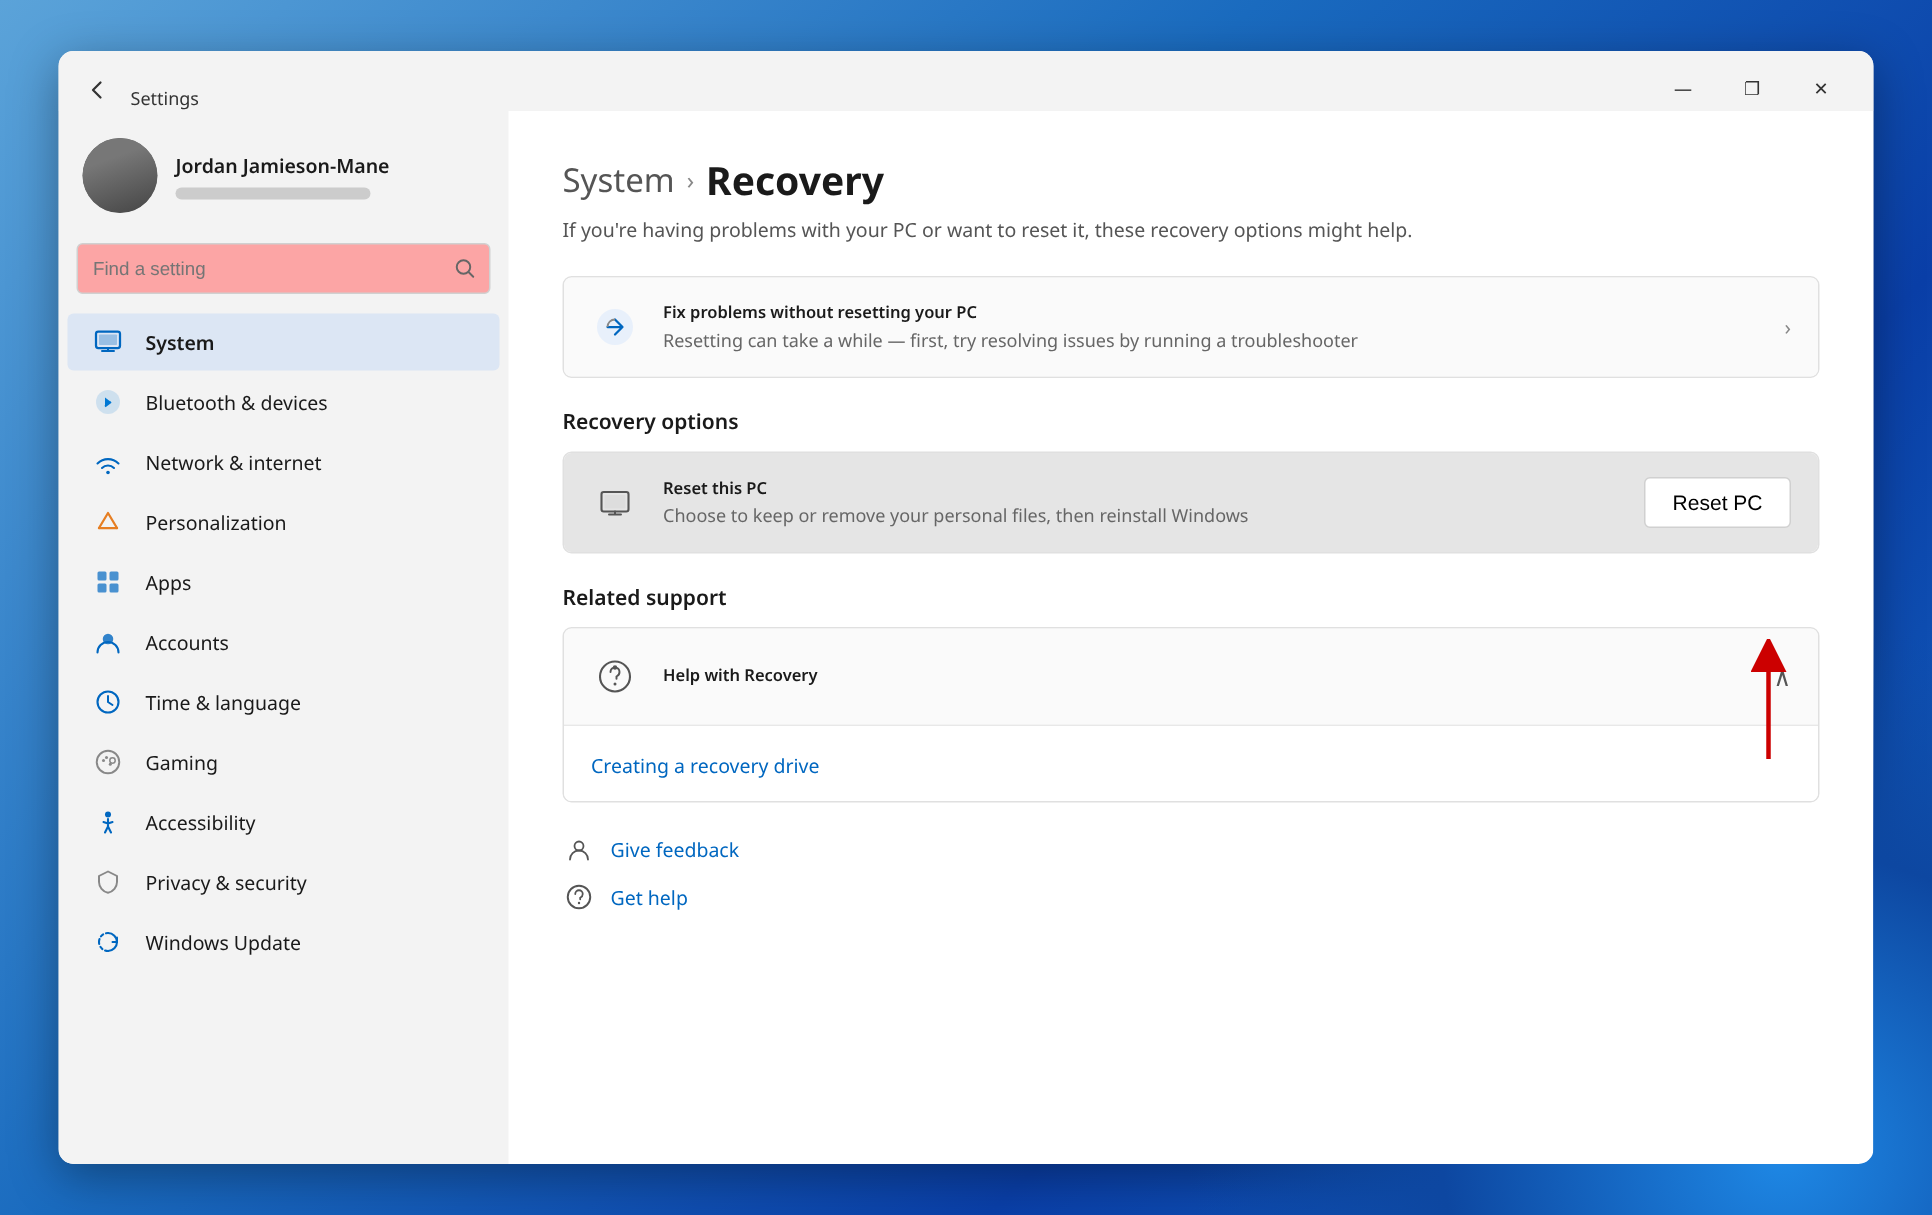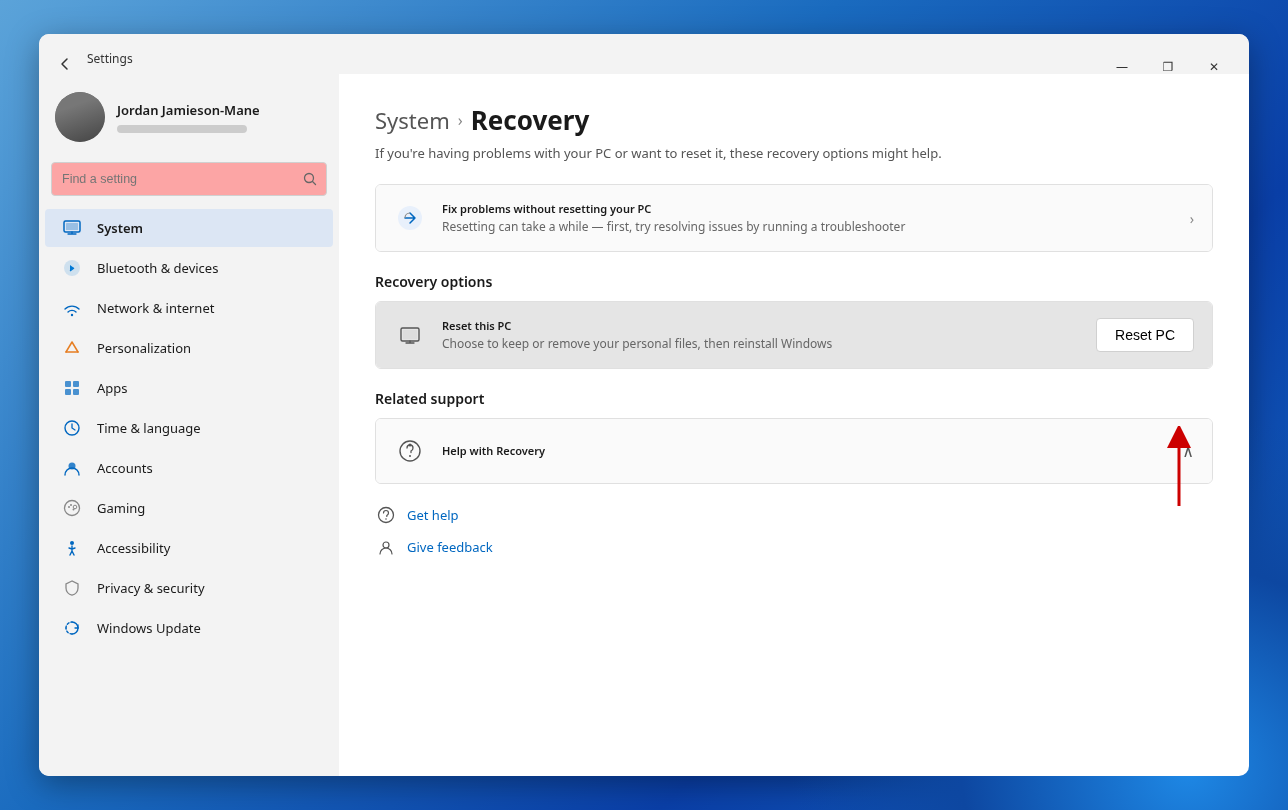--- a/index.html
+++ b/index.html
@@ -30,22 +30,22 @@
       box-shadow: 0 8px 32px rgba(0,0,0,0.35);
       display: flex;
       flex-direction: column;
       overflow: hidden;
     }
     
     .titlebar {
       height: 40px;
       background: #f3f3f3;
       display: flex;
-      align-items: flex-start;
-      padding: 16px 12px;
+      align-items: flex-end;
+      padding: 0 12px;
       flex-shrink: 0;
     }
     .titlebar-back {
       width: 28px; height: 28px;
       display: flex; align-items: center; justify-content: center;
       border-radius: 4px;
       cursor: pointer;
       margin-right: 8px;
     }
     .titlebar-title {
@@ -402,35 +402,35 @@
             <rect x="3" y="11" width="6" height="6" rx="1" fill="#0067c0" opacity="0.7"></rect>
             <rect x="11" y="11" width="6" height="6" rx="1" fill="#0067c0" opacity="0.7"></rect>
           </svg>
         </div>
         <span class="nav-label">Apps</span>
       </div>
 
       <div class="nav-item">
         <div class="nav-icon">
           <svg width="20" height="20" viewBox="0 0 20 20" fill="none">
+            <circle cx="10" cy="8" r="3.5" fill="#0067c0" opacity="0.8"></circle>
+            <path d="M3 17c0-3.9 3.1-7 7-7s7 3.1 7 7" stroke="#0067c0" stroke-width="1.4" stroke-linecap="round" fill="none"></path>
+          </svg>
+        </div>
+        <span class="nav-label">Accounts</span>
+      </div>
+
+      <div class="nav-item">
+        <div class="nav-icon">
+          <svg width="20" height="20" viewBox="0 0 20 20" fill="none">
             <circle cx="10" cy="10" r="7" stroke="#0067c0" stroke-width="1.4" fill="none"></circle>
             <path d="M10 6v4l3 2" stroke="#0067c0" stroke-width="1.3" stroke-linecap="round"></path>
           </svg>
         </div>
         <span class="nav-label">Time &amp; language</span>
-      </div>
-
-      <div class="nav-item">
-        <div class="nav-icon">
-          <svg width="20" height="20" viewBox="0 0 20 20" fill="none">
-            <circle cx="10" cy="8" r="3.5" fill="#0067c0" opacity="0.8"></circle>
-            <path d="M3 17c0-3.9 3.1-7 7-7s7 3.1 7 7" stroke="#0067c0" stroke-width="1.4" stroke-linecap="round" fill="none"></path>
-          </svg>
-        </div>
-        <span class="nav-label">Accounts</span>
       </div>
 
       <div class="nav-item">
         <div class="nav-icon">
           <svg width="20" height="20" viewBox="0 0 20 20" fill="none">
             <circle cx="10" cy="10" r="7.5" stroke="#888" stroke-width="1.3" fill="none"></circle>
             <circle cx="7" cy="9" r="1" fill="#888"></circle>
             <circle cx="9" cy="7" r="1" fill="#888"></circle>
             <circle cx="13" cy="9" r="1.8" fill="none" stroke="#888" stroke-width="1"></circle>
             <circle cx="11.5" cy="11.5" r="1" fill="#888"></circle>
@@ -541,38 +541,41 @@
               <circle cx="14" cy="8" r="1.5" fill="#555"></circle>
               <path d="M11 11c0-1.7 1.3-3 3-3s3 1.3 3 3c0 1.7-1 2.5-2 3v1.5" stroke="#555" stroke-width="1.3" stroke-linecap="round" fill="none"></path>
               <circle cx="14" cy="19" r="1" fill="#555"></circle>
             </svg>
           </div>
           <div class="card-text">
             <div class="card-title">Help with Recovery</div>
           </div>
           <span class="collapse-icon">∧</span>
         </div>
+        <div class="support-expanded">
+          <a class="link-blue">Creating a recovery drive</a>
+        </div>
       </div>
 
       <div class="bottom-links">
+        <div class="bottom-link-row">
+          <div class="bottom-link-icon">
+            <svg width="20" height="20" viewBox="0 0 20 20" fill="none">
+              <circle cx="10" cy="8" r="3" stroke="#555" stroke-width="1.2" fill="none"></circle>
+              <path d="M4 17c0-3.3 2.7-6 6-6s6 2.7 6 6" stroke="#555" stroke-width="1.2" stroke-linecap="round" fill="none"></path>
+            </svg>
+          </div>
+          <a class="link-blue">Give feedback</a>
+        </div>
         <div class="bottom-link-row">
           <div class="bottom-link-icon">
             <svg width="20" height="20" viewBox="0 0 20 20" fill="none">
               <circle cx="10" cy="10" r="7.5" stroke="#555" stroke-width="1.3" fill="none"></circle>
               <path d="M7.5 8c0-1.4 1.1-2.5 2.5-2.5s2.5 1.1 2.5 2.5c0 1.4-.8 2-1.7 2.5V11.5" stroke="#555" stroke-width="1.2" stroke-linecap="round" fill="none"></path>
               <circle cx="10" cy="14" r="0.8" fill="#555"></circle>
             </svg>
           </div>
           <a class="link-blue">Get help</a>
         </div>
-        <div class="bottom-link-row">
-          <div class="bottom-link-icon">
-            <svg width="20" height="20" viewBox="0 0 20 20" fill="none">
-              <circle cx="10" cy="8" r="3" stroke="#555" stroke-width="1.2" fill="none"></circle>
-              <path d="M4 17c0-3.3 2.7-6 6-6s6 2.7 6 6" stroke="#555" stroke-width="1.2" stroke-linecap="round" fill="none"></path>
-            </svg>
-          </div>
-          <a class="link-blue">Give feedback</a>
-        </div>
       </div>
     </div>
   </div>
 </div>
 
 </body></html>

